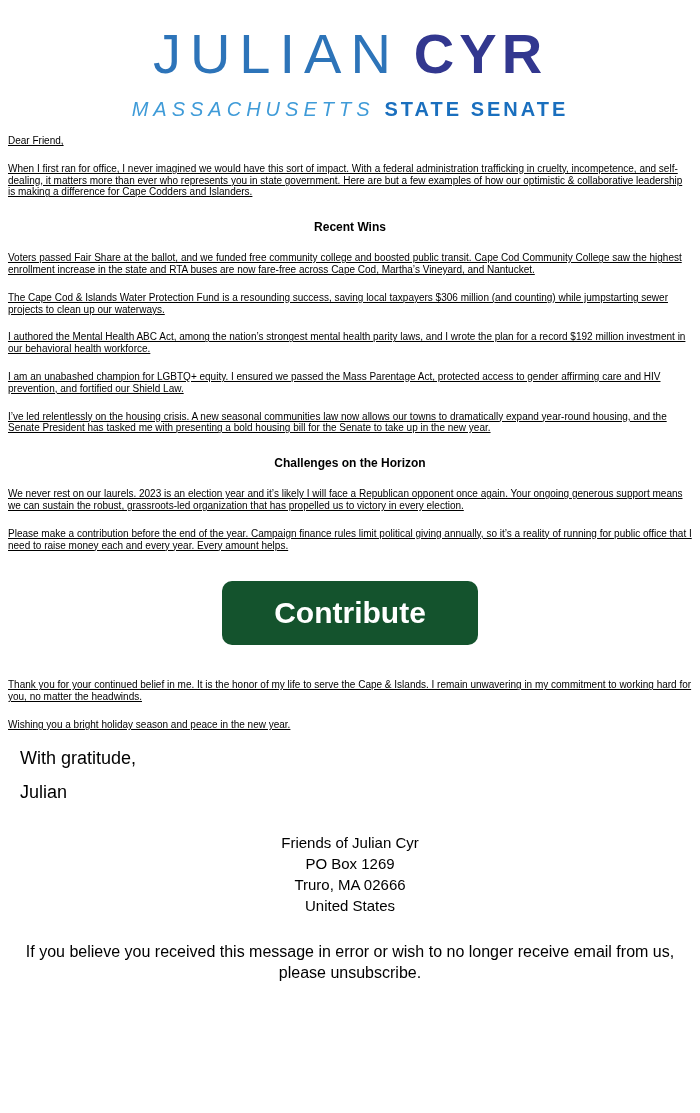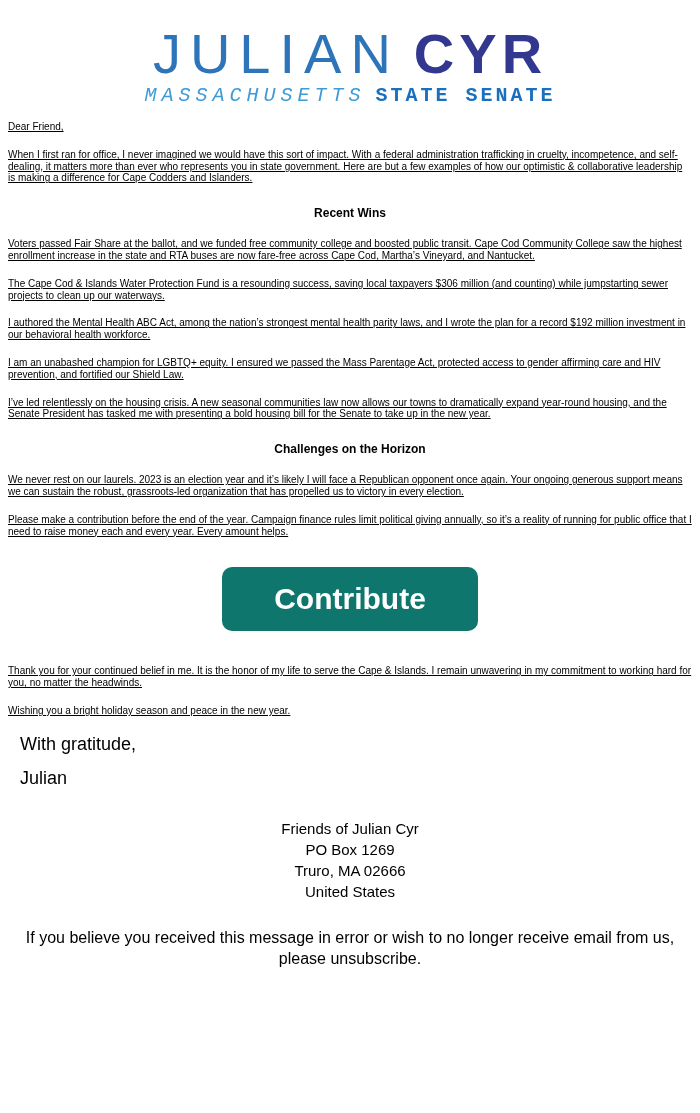--- a/index.html
+++ b/index.html
@@ -33,23 +33,22 @@
     letter-spacing: 9px;
     margin-right: 14px;
   }
   .logo-last {
     color: #32378f;
     font-weight: 800;
     letter-spacing: 5px;
   }
   .logo-line2 {
     font-size: 20px;
-    margin-top: 2px;
+    margin-top: 16px;
     white-space: nowrap;
-    font-family: Liberation Mono, monospace;
   }
   .logo-state {
     color: #3f9bd8;
     font-style: italic;
     letter-spacing: 5px;
     margin-right: 10px;
   }
   .logo-chamber {
     color: #1a6fbe;
     font-weight: bold;
@@ -71,21 +70,21 @@
     font-size: 12px;
     margin: 22px 0 18px 0;
   }
   
   .btn-wrap {
     text-align: center;
     margin: 30px 0 34px 0;
   }
   .contribute-btn {
     display: inline-block;
-    background: #0f766e;
+    background: #14532d;
     color: #ffffff;
     font-family: "Liberation Sans", sans-serif;
     font-weight: bold;
     font-size: 30px;
     padding: 15px 52px;
     border: none;
     border-radius: 10px;
     cursor: pointer;
   }
   

